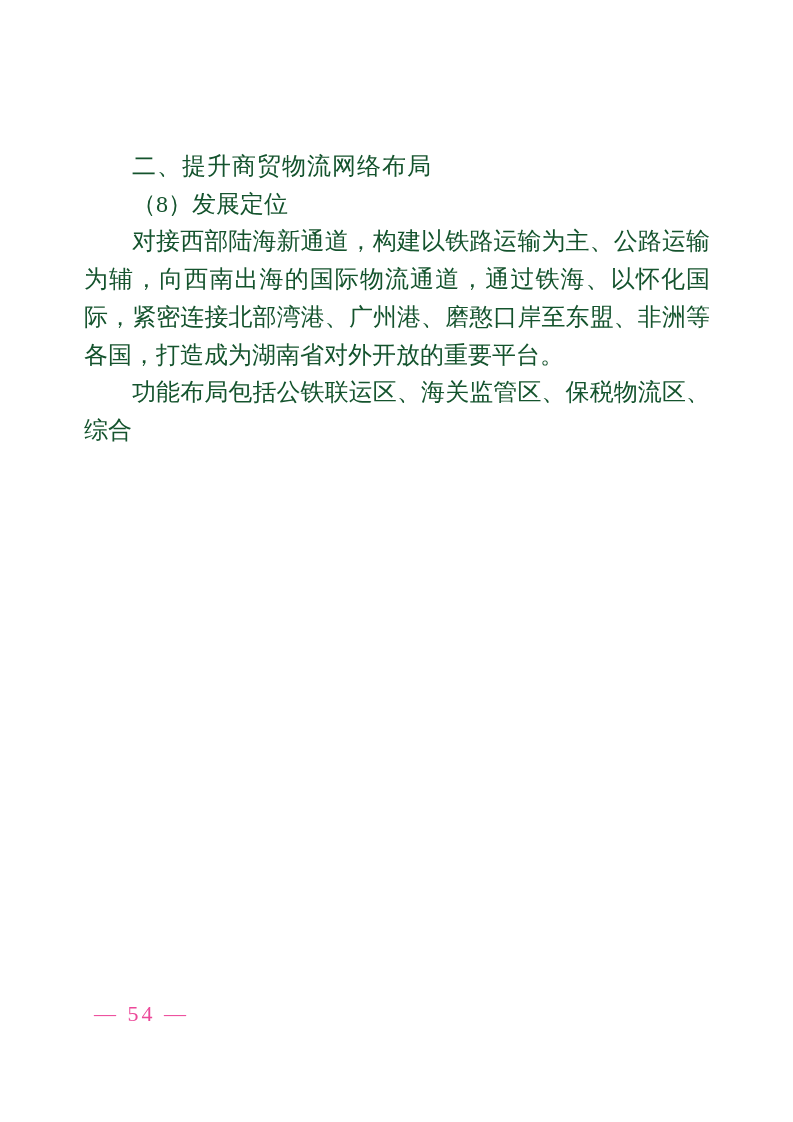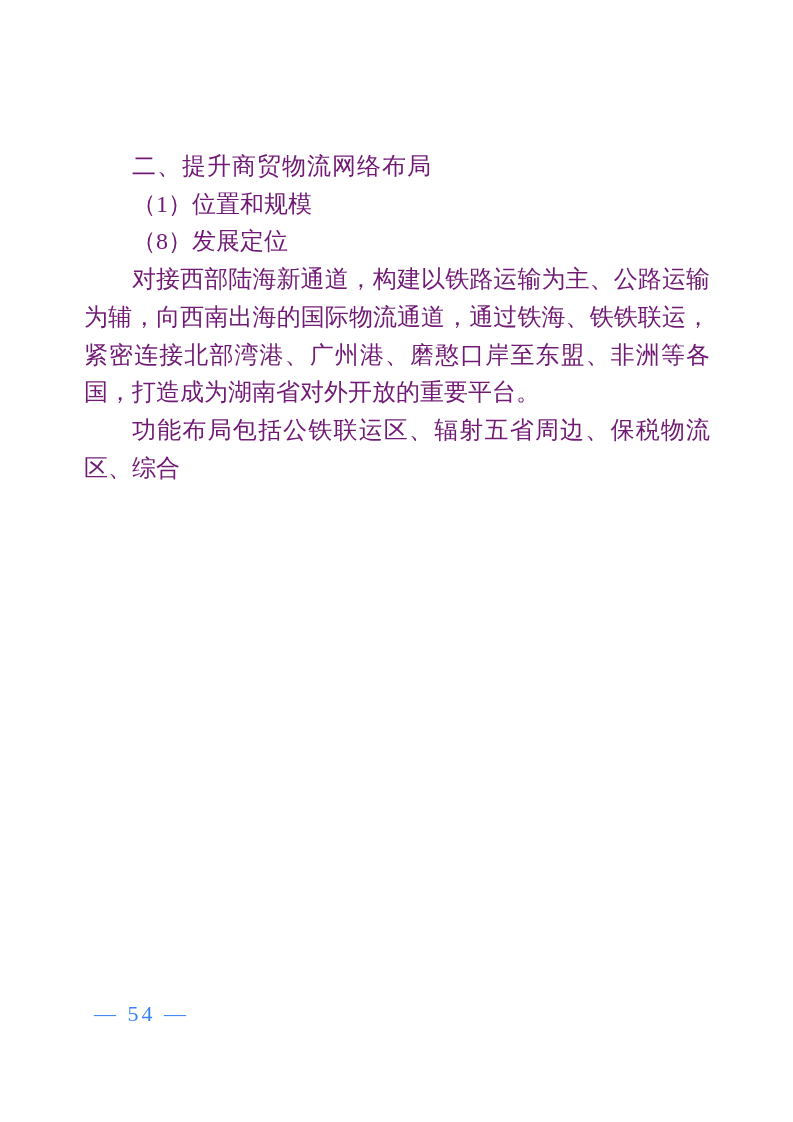--- a/index.html
+++ b/index.html
@@ -25,49 +25,48 @@
   .content p,
   .content h2,
   .content h3 {
     margin: 0;
     font-weight: normal;
     font-size: 24px;
     line-height: 37.7px;
     text-align: justify;
     text-indent: 48px;
     font-family: "Liberation Serif", "DejaVu Serif", serif;
-    color: #701a75;
+    color: #14532d;
   }
   .heading-l1 {
     font-family: "Liberation Sans", "DejaVu Sans", sans-serif;
     font-weight: bold;
     font-size: 25px;
     line-height: 42px;
     letter-spacing: 1px;
   }
   .heading-l2 {
     font-size: 25px;
     line-height: 40.5px;
   }
   .page-footer {
     position: absolute;
     left: 94px;
     top: 1000px;
     font-size: 22px;
     line-height: 28px;
     letter-spacing: 3px;
-    color: #3b82f6;
+    color: #ec4899;
     font-family: "Liberation Serif", "DejaVu Serif", serif;
   }
 </style>
 </head>
 <body>
 
 <div class="page">
   <div class="content">
     <h2 class="heading-l1">二、提升商贸物流网络布局</h2>
-    <p>（1）位置和规模</p>
     <p>（8）发展定位</p>
-    <p>对接西部陆海新通道，构建以铁路运输为主、公路运输为辅，向西南出海的国际物流通道，通过铁海、铁铁联运，紧密连接北部湾港、广州港、磨憨口岸至东盟、非洲等各国，打造成为湖南省对外开放的重要平台。</p>
-    <p>功能布局包括公铁联运区、辐射五省周边、保税物流区、综合</p>
+    <p>对接西部陆海新通道，构建以铁路运输为主、公路运输为辅，向西南出海的国际物流通道，通过铁海、以怀化国际，紧密连接北部湾港、广州港、磨憨口岸至东盟、非洲等各国，打造成为湖南省对外开放的重要平台。</p>
+    <p>功能布局包括公铁联运区、海关监管区、保税物流区、综合</p>
   </div>
   <div class="page-footer">— 54 —</div>
 </div>
 
 </body></html>

